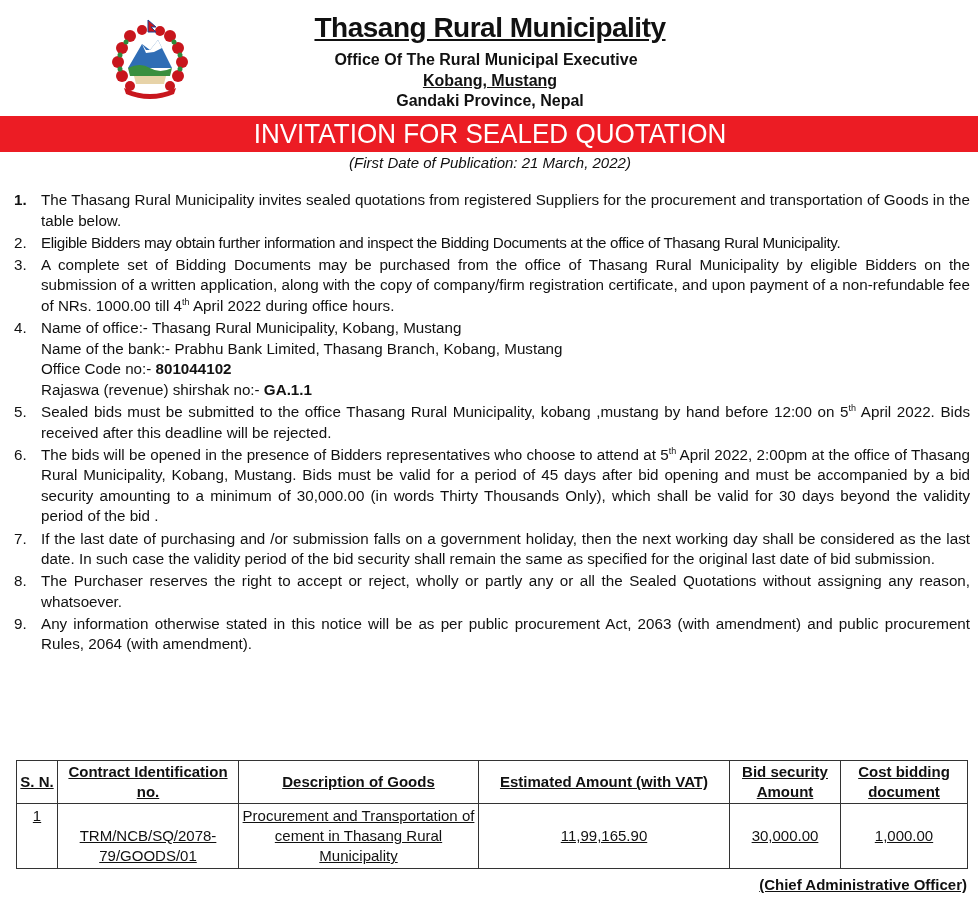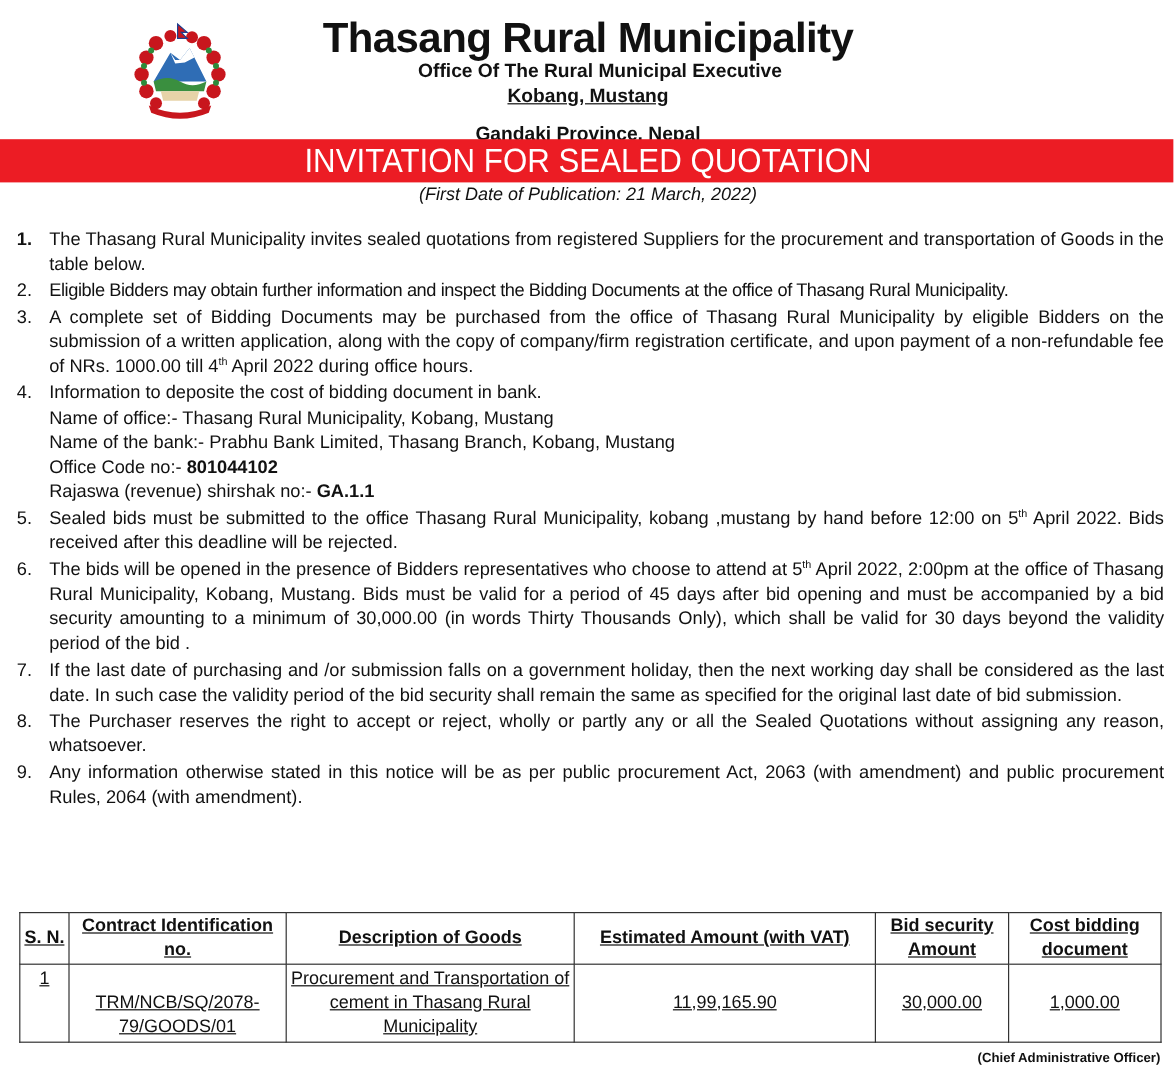--- a/index.html
+++ b/index.html
@@ -3,24 +3,24 @@
 <meta charset="utf-8">
 <style>
   html, body { margin: 0; padding: 0; background: #ffffff; }
   body {
     width: 978px; height: 910px; position: relative; overflow: hidden;
     font-family: "Liberation Sans", "DejaVu Sans", sans-serif;
     color: #111111;
   }
   .logo { position: absolute; left: 108px; top: 18px; width: 84px; height: 84px; }
   .hdr { position: absolute; left: 0; width: 978px; text-align: center; font-weight: bold; color: #111; }
-  .t1 { top: 12px; left: 90px; font-size: 35px; letter-spacing: -0.5px; }
-  .t2 { top: 51px; left: 100px; font-size: 16px; }
+  .t1 { top: 12px; left: 90px; font-size: 28px; letter-spacing: -0.5px; text-decoration: underline; }
+  .t2 { top: 51px; left: 86px; font-size: 16px; }
   .t3 { top: 72px; left: 90px; font-size: 16px; }
-  .t4 { top: 104px; left: 90px; font-size: 16px; }
+  .t4 { top: 92px; left: 90px; font-size: 16px; }
   .band {
     position: absolute; left: 0; top: 116px; width: 978px; height: 36px;
     background: #ec1c24;
   }
   .band-title {
     position: absolute; left: 90px; top: 116px; width: 800px; height: 36px;
     color: #ffffff; font-size: 28px; font-weight: normal; text-align: center;
     line-height: 36px; letter-spacing: 0px;
     font-family: "Liberation Sans", sans-serif; transform: scaleX(0.93);
   }
@@ -41,21 +41,21 @@
     border-collapse: collapse; font-size: 15px; table-layout: fixed; text-decoration: underline;
   }
   table.goods th, table.goods td {
     border: 1.5px solid #333; text-align: center; padding: 1px 3px; line-height: 20px;
   }
   table.goods th { font-weight: bold; height: 40px; }
   table.goods td { height: 60px; vertical-align: bottom; padding-bottom: 2px; }
   table.goods td.sn { vertical-align: top; padding-top: 2px; }
   table.goods td.mid { vertical-align: middle; }
   .sign {
-    position: absolute; right: 11px; top: 876px; font-size: 11px; font-weight: bold;
+    position: absolute; right: 11px; top: 876px; font-size: 15px; font-weight: bold; text-decoration: underline;
   }
 </style>
 </head>
 <body>
 
 <div class="logo">
   <svg width="84" height="84" viewBox="0 0 84 84">
     <circle cx="42" cy="44" r="36" fill="#ffffff"></circle>
 
     <g fill="#c8161d">
@@ -112,21 +112,20 @@
     <span class="num">2.</span>
     <span class="txt" style="letter-spacing:-0.35px;">Eligible Bidders may obtain further information and inspect the Bidding Documents at the office of Thasang Rural Municipality.</span>
   </div>
   <div class="item">
     <span class="num">3.</span>
     <span class="txt"><span>A complete set of Bidding Documents may be purchased from the office of Thasang Rural Municipality by eligible Bidders on the submission of a written application, along with the copy of company/firm registration certificate, and upon payment of a non-refundable fee of NRs. 1000.00 till 4</span><sup>th</sup><span> April 2022 during office hours.</span></span>
   </div>
   <div class="item">
     <span class="num">4.</span>
     <span class="txt" style="text-align:left;">
-      <span class="sub">Information to deposite the cost of bidding document in bank.</span>
       <span class="sub"><span>Name of office:- </span><span>Thasang Rural Municipality, Kobang, Mustang</span></span>
       <span class="sub"><span>Name of the bank:- </span><span>Prabhu Bank Limited, Thasang Branch, Kobang, Mustang</span></span>
       <span class="sub"><span>Office Code no:- </span><span class="b">801044102</span></span>
       <span class="sub"><span>Rajaswa (revenue) shirshak no:- </span><span class="b">GA.1.1</span></span>
     </span>
   </div>
   <div class="item">
     <span class="num">5.</span>
     <span class="txt"><span>Sealed bids must be submitted to the office Thasang Rural Municipality, kobang ,mustang by hand before 12:00 on 5</span><sup>th</sup><span> April 2022. Bids received after this deadline will be rejected.</span></span>
   </div>

